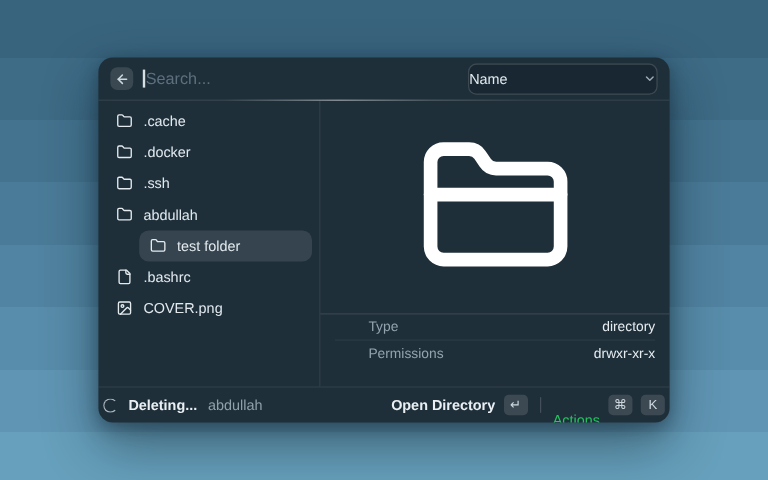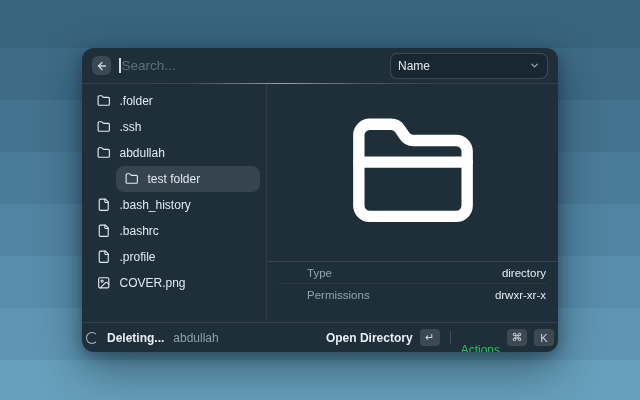--- a/index.html
+++ b/index.html
@@ -51,21 +51,21 @@
   .back-btn svg { width: 12px; height: 12px; }
   .search-area { display: flex; align-items: center; flex: 1 1 auto; margin-left: 8px; }
   .caret { width: 1.5px; height: 15px; background: #d6dfe4; margin-right: 1px; }
   .search-placeholder { font-size: 13.5px; color: #5d707d; }
   .dropdown {
     width: 158px; height: 26px;
     border: 1px solid rgba(255,255,255,0.16);
     background: rgba(10,22,30,0.30);
     border-radius: 7px;
     display: flex; align-items: center; justify-content: space-between;
-    padding: 0 7px;
+    padding: 0 0;
     flex: 0 0 auto;
     cursor: pointer;
   }
   .dropdown-label { font-size: 12px; color: #e2eaef; }
   .dropdown svg { width: 11px; height: 11px; color: #9cadb7; }
 
   .loading-line {
     height: 1px; flex: 0 0 auto;
     background: linear-gradient(90deg,
       rgba(255,255,255,0.08) 0%,
@@ -190,23 +190,31 @@
 
   <div class="main">
     <div class="sidebar">
 
       <div class="side-row">
         <span style="display:flex">
             <svg viewBox="0 0 24 24" fill="none" stroke="currentColor" stroke-width="2" stroke-linecap="round" stroke-linejoin="round">
               <path d="M20 20a2 2 0 0 0 2-2V8a2 2 0 0 0-2-2h-7.9a2 2 0 0 1-1.69-.9L9.6 3.9A2 2 0 0 0 7.93 3H4a2 2 0 0 0-2 2v13a2 2 0 0 0 2 2Z"></path>
             </svg>
           </span>
-        <span>.folder</span>
-      </div>
-
+        <span>.cache</span>
+      </div>
+
+      <div class="side-row">
+        <span style="display:flex">
+            <svg viewBox="0 0 24 24" fill="none" stroke="currentColor" stroke-width="2" stroke-linecap="round" stroke-linejoin="round">
+              <path d="M20 20a2 2 0 0 0 2-2V8a2 2 0 0 0-2-2h-7.9a2 2 0 0 1-1.69-.9L9.6 3.9A2 2 0 0 0 7.93 3H4a2 2 0 0 0-2 2v13a2 2 0 0 0 2 2Z"></path>
+            </svg>
+          </span>
+        <span>.docker</span>
+      </div>
 
       <div class="side-row">
         <span style="display:flex">
             <svg viewBox="0 0 24 24" fill="none" stroke="currentColor" stroke-width="2" stroke-linecap="round" stroke-linejoin="round">
               <path d="M20 20a2 2 0 0 0 2-2V8a2 2 0 0 0-2-2h-7.9a2 2 0 0 1-1.69-.9L9.6 3.9A2 2 0 0 0 7.93 3H4a2 2 0 0 0-2 2v13a2 2 0 0 0 2 2Z"></path>
             </svg>
           </span>
         <span>.ssh</span>
       </div>
 
@@ -220,50 +228,32 @@
       </div>
 
       <div class="side-row selected">
         <span style="display:flex">
             <svg viewBox="0 0 24 24" fill="none" stroke="currentColor" stroke-width="2" stroke-linecap="round" stroke-linejoin="round">
               <path d="M20 20a2 2 0 0 0 2-2V8a2 2 0 0 0-2-2h-7.9a2 2 0 0 1-1.69-.9L9.6 3.9A2 2 0 0 0 7.93 3H4a2 2 0 0 0-2 2v13a2 2 0 0 0 2 2Z"></path>
             </svg>
           </span>
         <span>test folder</span>
       </div>
+
 
       <div class="side-row">
         <span style="display:flex">
             <svg viewBox="0 0 24 24" fill="none" stroke="currentColor" stroke-width="2" stroke-linecap="round" stroke-linejoin="round">
               <path d="M15 2H6a2 2 0 0 0-2 2v16a2 2 0 0 0 2 2h12a2 2 0 0 0 2-2V7Z"></path>
               <path d="M14 2v4a2 2 0 0 0 2 2h4"></path>
             </svg>
           </span>
-        <span>.bash_history</span>
-      </div>
-
-      <div class="side-row">
-        <span style="display:flex">
-            <svg viewBox="0 0 24 24" fill="none" stroke="currentColor" stroke-width="2" stroke-linecap="round" stroke-linejoin="round">
-              <path d="M15 2H6a2 2 0 0 0-2 2v16a2 2 0 0 0 2 2h12a2 2 0 0 0 2-2V7Z"></path>
-              <path d="M14 2v4a2 2 0 0 0 2 2h4"></path>
-            </svg>
-          </span>
         <span>.bashrc</span>
       </div>
 
-      <div class="side-row">
-        <span style="display:flex">
-            <svg viewBox="0 0 24 24" fill="none" stroke="currentColor" stroke-width="2" stroke-linecap="round" stroke-linejoin="round">
-              <path d="M15 2H6a2 2 0 0 0-2 2v16a2 2 0 0 0 2 2h12a2 2 0 0 0 2-2V7Z"></path>
-              <path d="M14 2v4a2 2 0 0 0 2 2h4"></path>
-            </svg>
-          </span>
-        <span>.profile</span>
-      </div>
 
       <div class="side-row">
         <span style="display:flex">
             <svg viewBox="0 0 24 24" fill="none" stroke="currentColor" stroke-width="2" stroke-linecap="round" stroke-linejoin="round">
               <rect width="18" height="18" x="3" y="3" rx="2" ry="2"></rect>
               <circle cx="9" cy="9" r="2"></circle>
               <path d="m21 15-3.086-3.086a2 2 0 0 0-2.828 0L6 21"></path>
             </svg>
           </span>
         <span>COVER.png</span>

